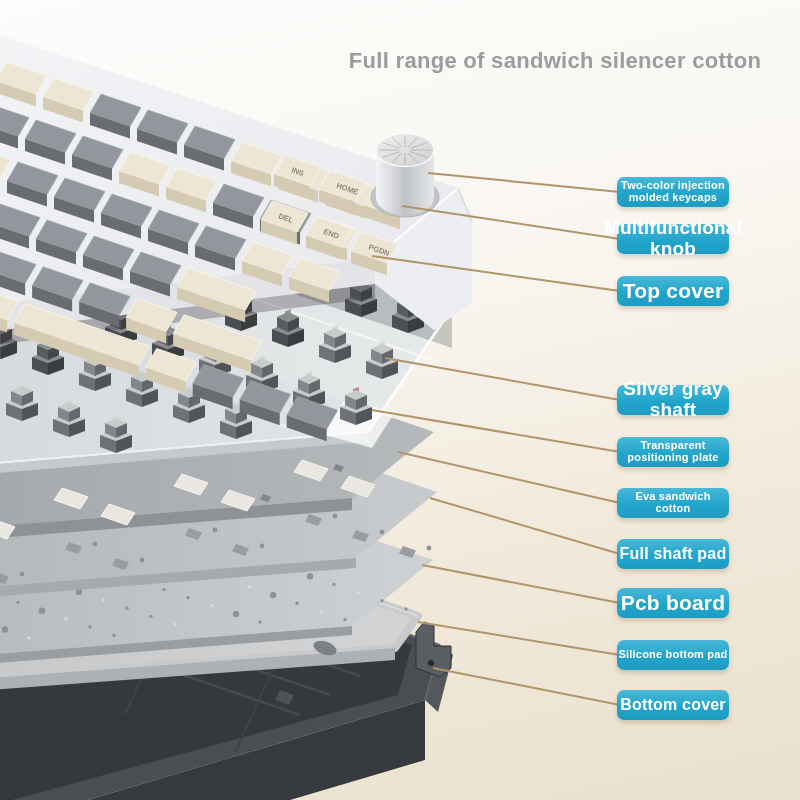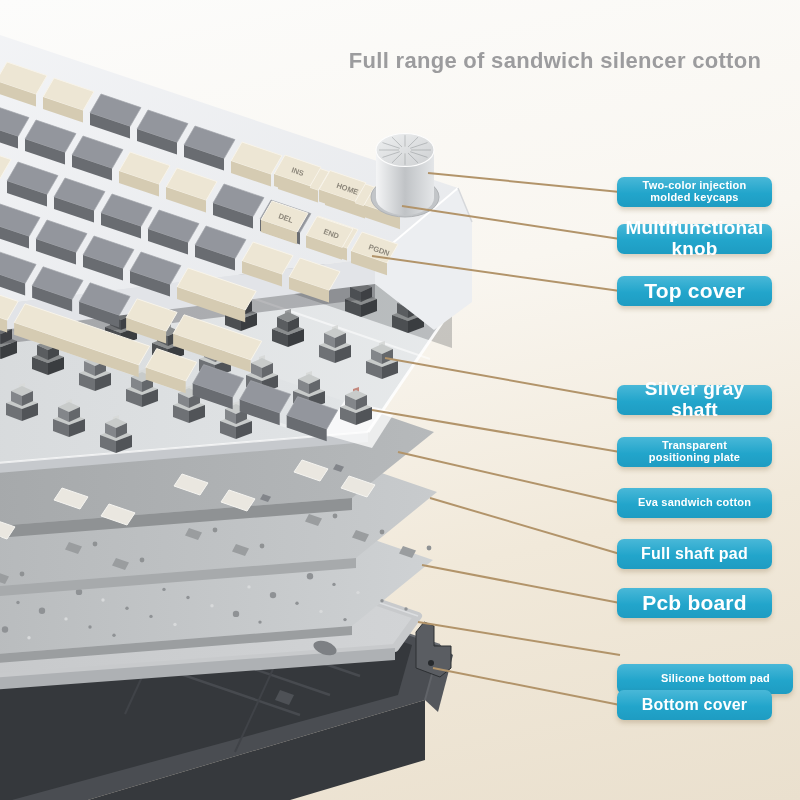--- a/index.html
+++ b/index.html
@@ -3,21 +3,21 @@
 <meta charset="utf-8">
 <style>
   html,body{margin:0;padding:0;}
   .page{position:relative;width:800px;height:800px;overflow:hidden;
     background:linear-gradient(168deg,#fcfcfb 0%,#f9f6f0 38%,#f1e9da 68%,#eae0ce 100%);
     font-family:"Liberation Sans",sans-serif;}
   #illus{position:absolute;left:0;top:0;}
   .title-wrap{position:absolute;left:322px;top:30px;width:466px;text-align:center;z-index:5;}
   .title-wrap h1{margin:0;font-size:44px;font-weight:bold;letter-spacing:1px;}
   .subtitle{margin-top:18px;font-size:22px;font-weight:bold;letter-spacing:.3px;}
-  .callout{position:absolute;left:617px;width:155px;height:30px;border-radius:7px;z-index:6;
+  .callout{position:absolute;left:617px;width:112px;height:30px;border-radius:7px;z-index:6;
     display:flex;align-items:center;justify-content:center;text-align:center;
     color:#fff;font-weight:bold;white-space:pre-line;line-height:1.08;letter-spacing:.2px;
     background:linear-gradient(180deg,#49b8d8 0%,#22a5cb 55%,#1e9cc2 100%);
     box-shadow:0 3px 5px rgba(130,105,60,.28);}
   .callout.s{font-size:11px;} .callout.m{font-size:19px;}
   .callout.l{font-size:16px;} .callout.xl{font-size:21px;}
 </style>
 </head>
 <body>
 
@@ -486,17 +486,17 @@
       <div class="callout m" style="top: 224px;">Multifunctional
 knob</div>
       <div class="callout xl" style="top: 276px;">Top cover</div>
       <div class="callout m" style="top: 385px;">Silver gray
 shaft</div>
       <div class="callout s" style="top: 437px;">Transparent
 positioning plate</div>
       <div class="callout s" style="top: 488px;">Eva sandwich cotton</div>
       <div class="callout l" style="top: 539px;">Full shaft pad</div>
       <div class="callout xl" style="top: 588px;">Pcb board</div>
-      <div class="callout s" style="top: 664px; padding-left: 21px;">Silicone bottom pad</div>
+      <div class="callout s" style="top: 640px;">Silicone bottom pad</div>
       <div class="callout l" style="top: 690px;">Bottom cover</div>
     </div>
 
 </div>
 
 </body></html>

